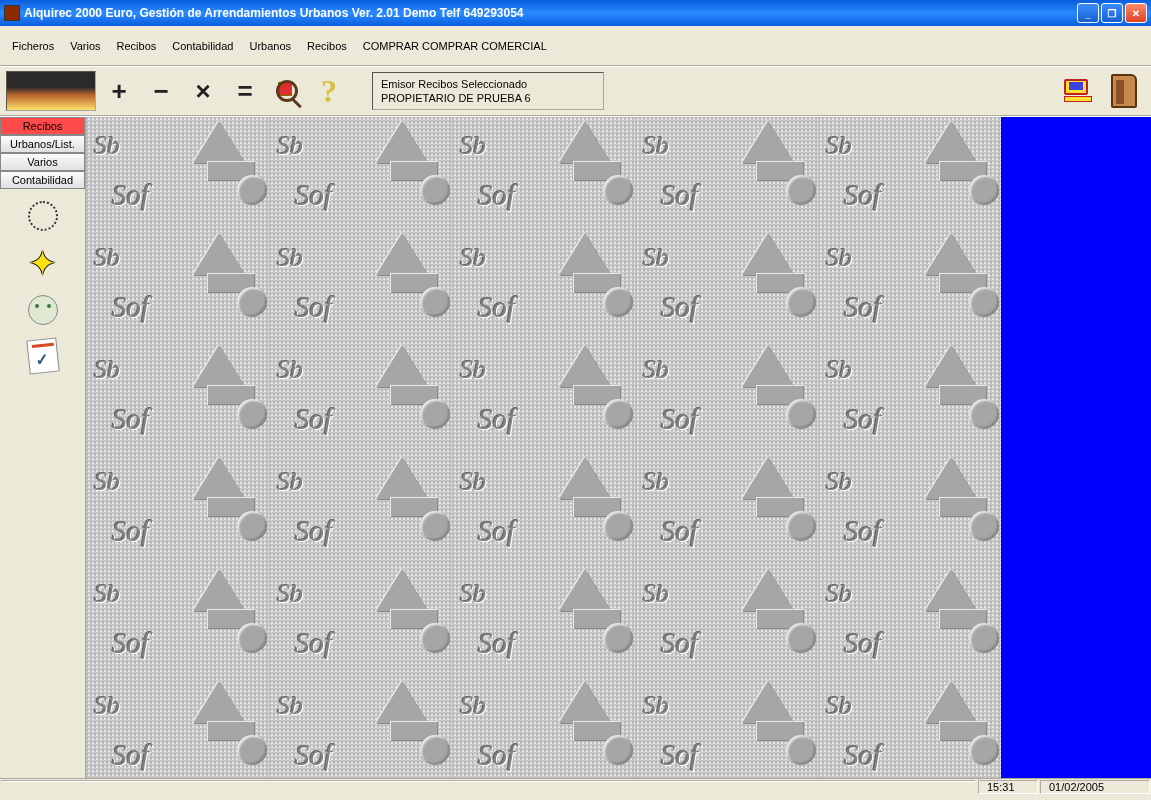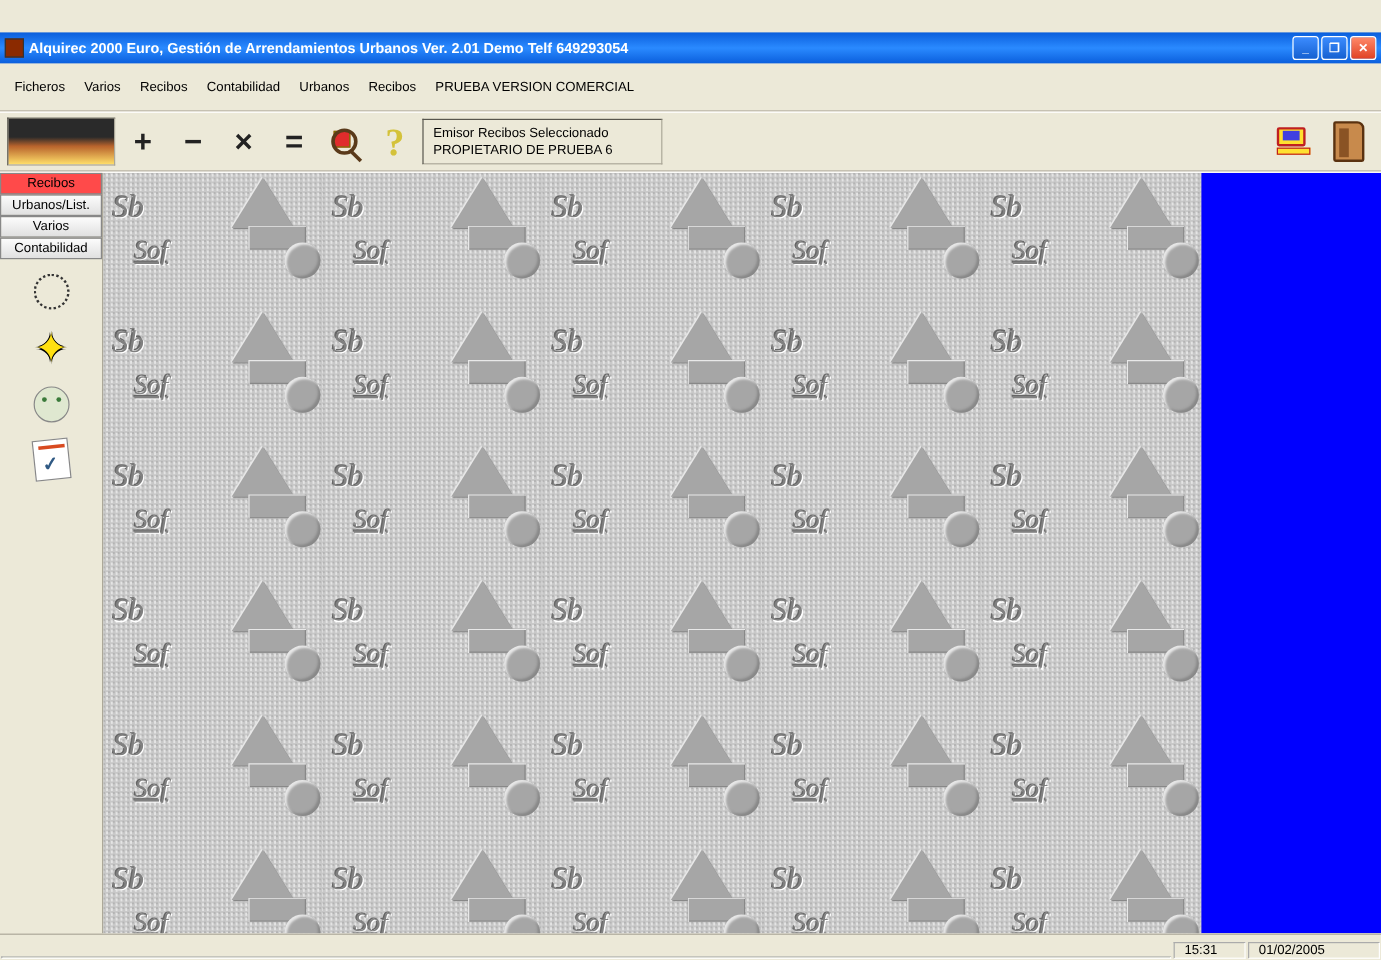--- a/index.html
+++ b/index.html
@@ -16,21 +16,20 @@
     flex-direction: column;
   }
   
   .titlebar {
     height: 26px;
     background: linear-gradient(to bottom, #0a5edc, #2a8aff, #0a5edc);
     display: flex;
     align-items: center;
     padding: 0 4px;
     color: #fff;
-    margin-top: 27px;
   }
   .titlebar .app-icon {
     width: 16px; height: 16px;
     background: #8b2a00;
     border: 1px solid #333;
     margin-right: 4px;
   }
   .titlebar .title-text {
     flex: 1;
     font-weight: bold;
@@ -104,24 +103,25 @@
     width:3px; height:12px;
     background:#5a3a1a;
     bottom:-10px; right:-3px;
     transform: rotate(-45deg);
   }
   .tb-btn.search .sq {
     position:absolute; width:14px;height:14px;background:#e02c2c; border:1px solid #770; left:10px; top:10px;
   }
   .tb-btn.help { color:#d4c23a; font-size:32px; font-family: "Comic Sans MS", cursive; }
   .emisor-box {
+    margin-left: 20px;
     border: 1px inset #aca899;
     background: #ece9d8;
     padding: 4px 8px;
-    width: 200px;
+    width: 232px;
     line-height: 1.3;
   }
   .toolbar .spacer { flex:1; }
   .tb-right-btn {
     width: 42px; height: 42px;
     display:flex; align-items:center; justify-content:center;
     cursor: default;
   }
   .computer-icon {
     width: 28px; height: 24px;
@@ -245,37 +245,36 @@
     background:#a6a6a6;
     box-shadow: inset 2px 2px 2px #e8e8e8, inset -2px -2px 2px #888;
   }
   .tile .t1 {
     position:absolute; left:8px; top:14px;
     font-family: "Comic Sans MS", cursive;
     font-size:26px; font-style:italic; color:#808080;
     text-shadow: 1px 1px 0 #fff, -1px -1px 0 #666;
   }
   .tile .t2 {
-    position:absolute; left:26px; top:52px;
+    position:absolute; left:26px; top:62px;
     font-family: "Comic Sans MS", cursive;
-    font-size:22px; font-style:italic; color:#808080;
+    font-size:29px; font-style:italic; color:#808080;
     text-shadow: 1px 1px 0 #fff, -1px -1px 0 #666;
-    text-decoration: underline;
   }
   .blue-strip {
     width:150px;
     background:#0000ff;
   }
   
   .statusbar {
     height:22px;
     background:#ece9d8;
     border-top:1px solid #aca899;
     display:flex;
-    align-items:flex-end;
+    align-items:flex-start;
   }
   .status-main { flex:1; border:1px inset #fff; margin:1px; background:#eef1d8;}
   .status-cell {
     border:1px inset #fff; margin:1px; padding:0 8px;
     display:flex; align-items:center;
     min-width:60px;
     background:#ece9d8;
   }
 </style>
 </head>
@@ -291,21 +290,21 @@
   </div>
 </div>
 
 <div class="menubar">
   <div class="menu-item">Ficheros</div>
   <div class="menu-item">Varios</div>
   <div class="menu-item">Recibos</div>
   <div class="menu-item">Contabilidad</div>
   <div class="menu-item">Urbanos</div>
   <div class="menu-item">Recibos</div>
-  <div class="menu-item">PRUEBA VERSION COMERCIAL</div>
+  <div class="menu-item">COMPRAR COMPRAR COMERCIAL</div>
 </div>
 
 <div class="toolbar">
   <div class="tb-img"></div>
   <div class="tb-btn">+</div>
   <div class="tb-btn">−</div>
   <div class="tb-btn">×</div>
   <div class="tb-btn">=</div>
   <div class="tb-btn search">
     <span class="sq"></span>

